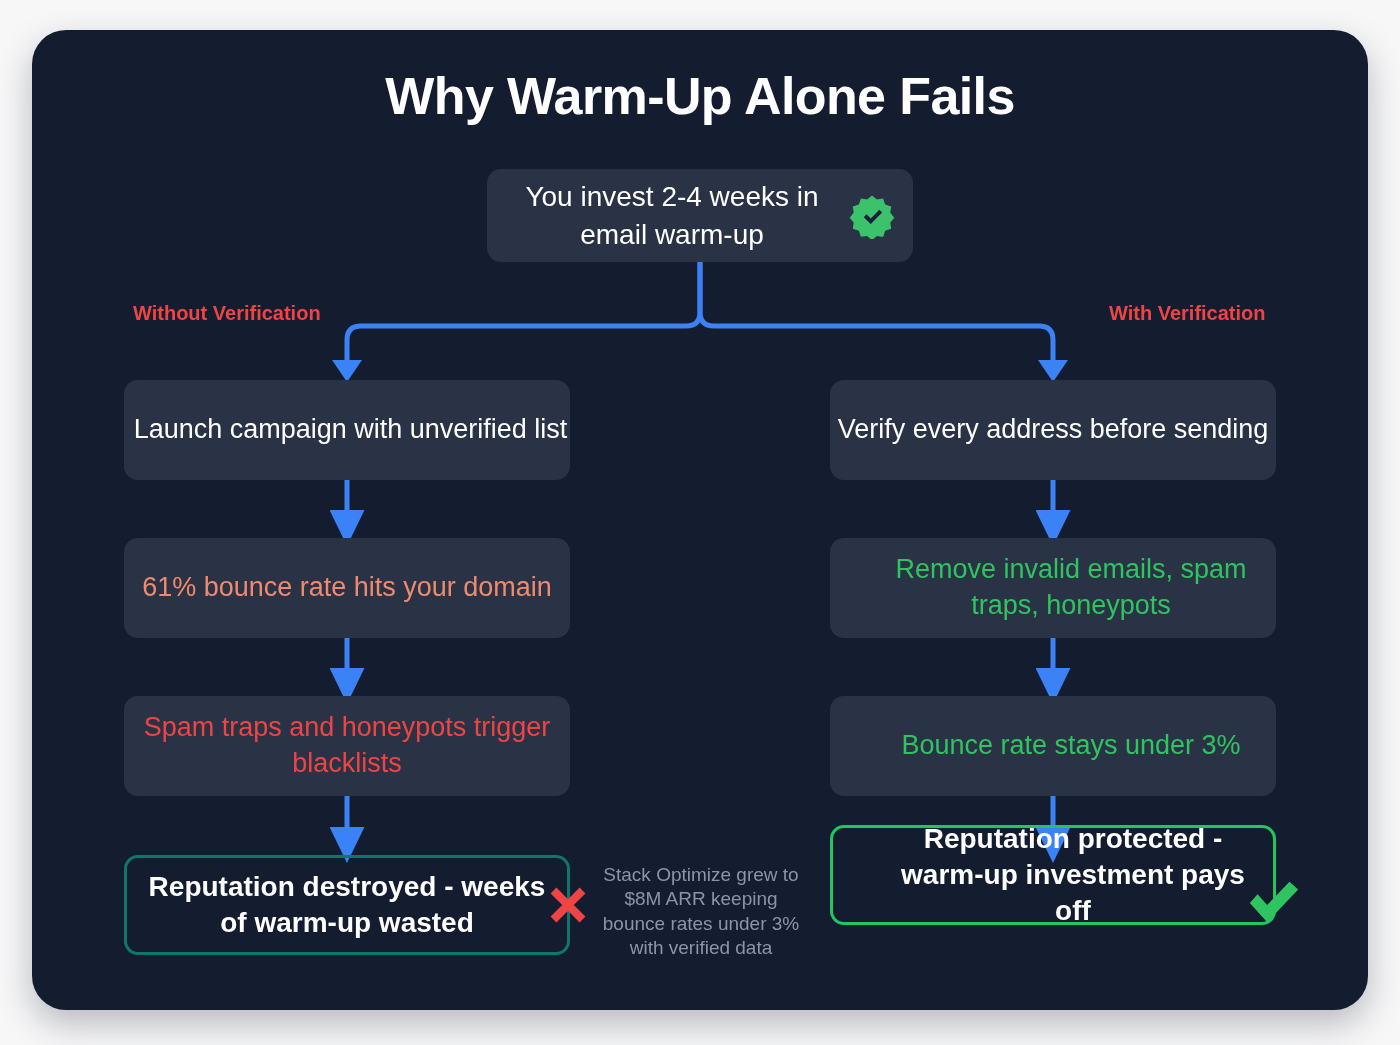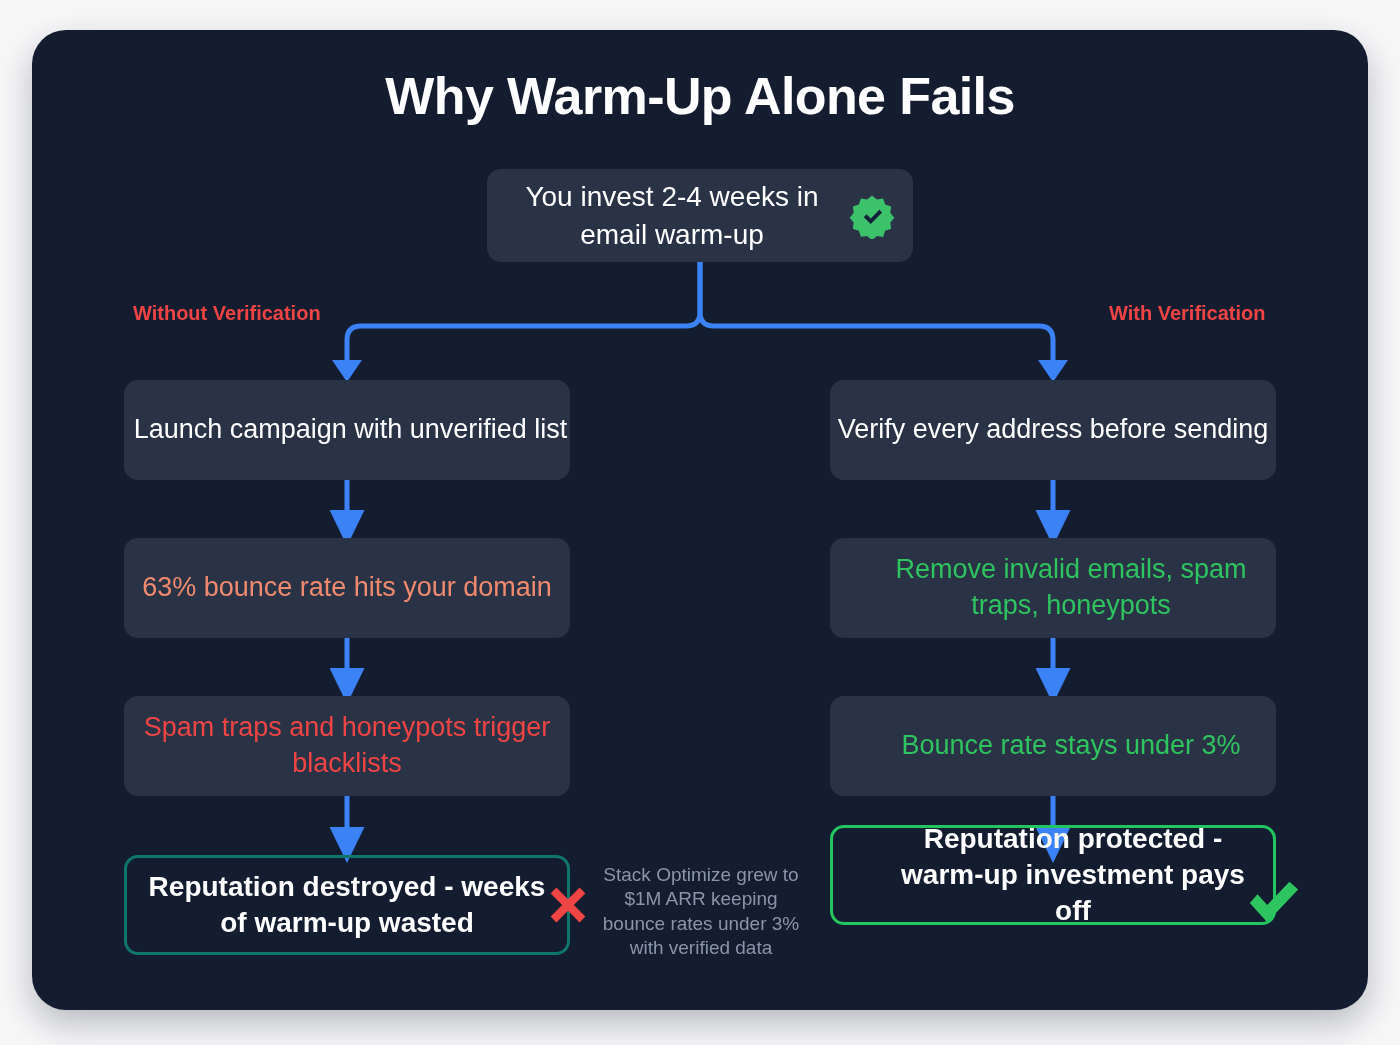--- a/index.html
+++ b/index.html
@@ -197,21 +197,21 @@
       </svg>
     </div>
 
     <div class="branch-label" id="label-left">Without Verification</div>
     <div class="branch-label" id="label-right">With Verification</div>
 
     <div class="node col-box" id="lb1">
       <div class="txt">Launch campaign with unverified list</div>
     </div>
     <div class="node col-box warn-text" id="lb2">
-      <div class="txt">63% bounce rate hits your domain</div>
+      <div class="txt">61% bounce rate hits your domain</div>
     </div>
     <div class="node col-box danger-text" id="lb3">
       <div class="txt">Spam traps and honeypots trigger blacklists</div>
     </div>
 
     <div class="node col-box" id="rb1">
       <div class="txt">Verify every address before sending</div>
     </div>
     <div class="node col-box good-text" id="rb2">
       <div class="txt">Remove invalid emails, spam traps, honeypots</div>
@@ -227,16 +227,16 @@
       <path d="M12 18 L18 12 L30 24 L42 12 L48 18 L36 30 L48 42 L42 48 L30 36 L18 48 L12 42 L24 30 Z" fill="#ef4444"></path>
     </svg>
 
     <div class="outcome" id="out-right">
       <div class="txt">Reputation protected - warm-up investment pays off</div>
     </div>
     <svg class="mark" id="mark-check" viewBox="0 0 60 60" xmlns="http://www.w3.org/2000/svg">
       <path d="M6 30 L14 21 L24 32 L47 8 L56 16 L24 50 Z" fill="#2ec45f"></path>
     </svg>
 
-    <div id="footnote">Stack Optimize grew to $1M ARR keeping bounce rates under 3% with verified data</div>
+    <div id="footnote">Stack Optimize grew to $8M ARR keeping bounce rates under 3% with verified data</div>
 
   </div>
 </div>
 
 </body></html>

